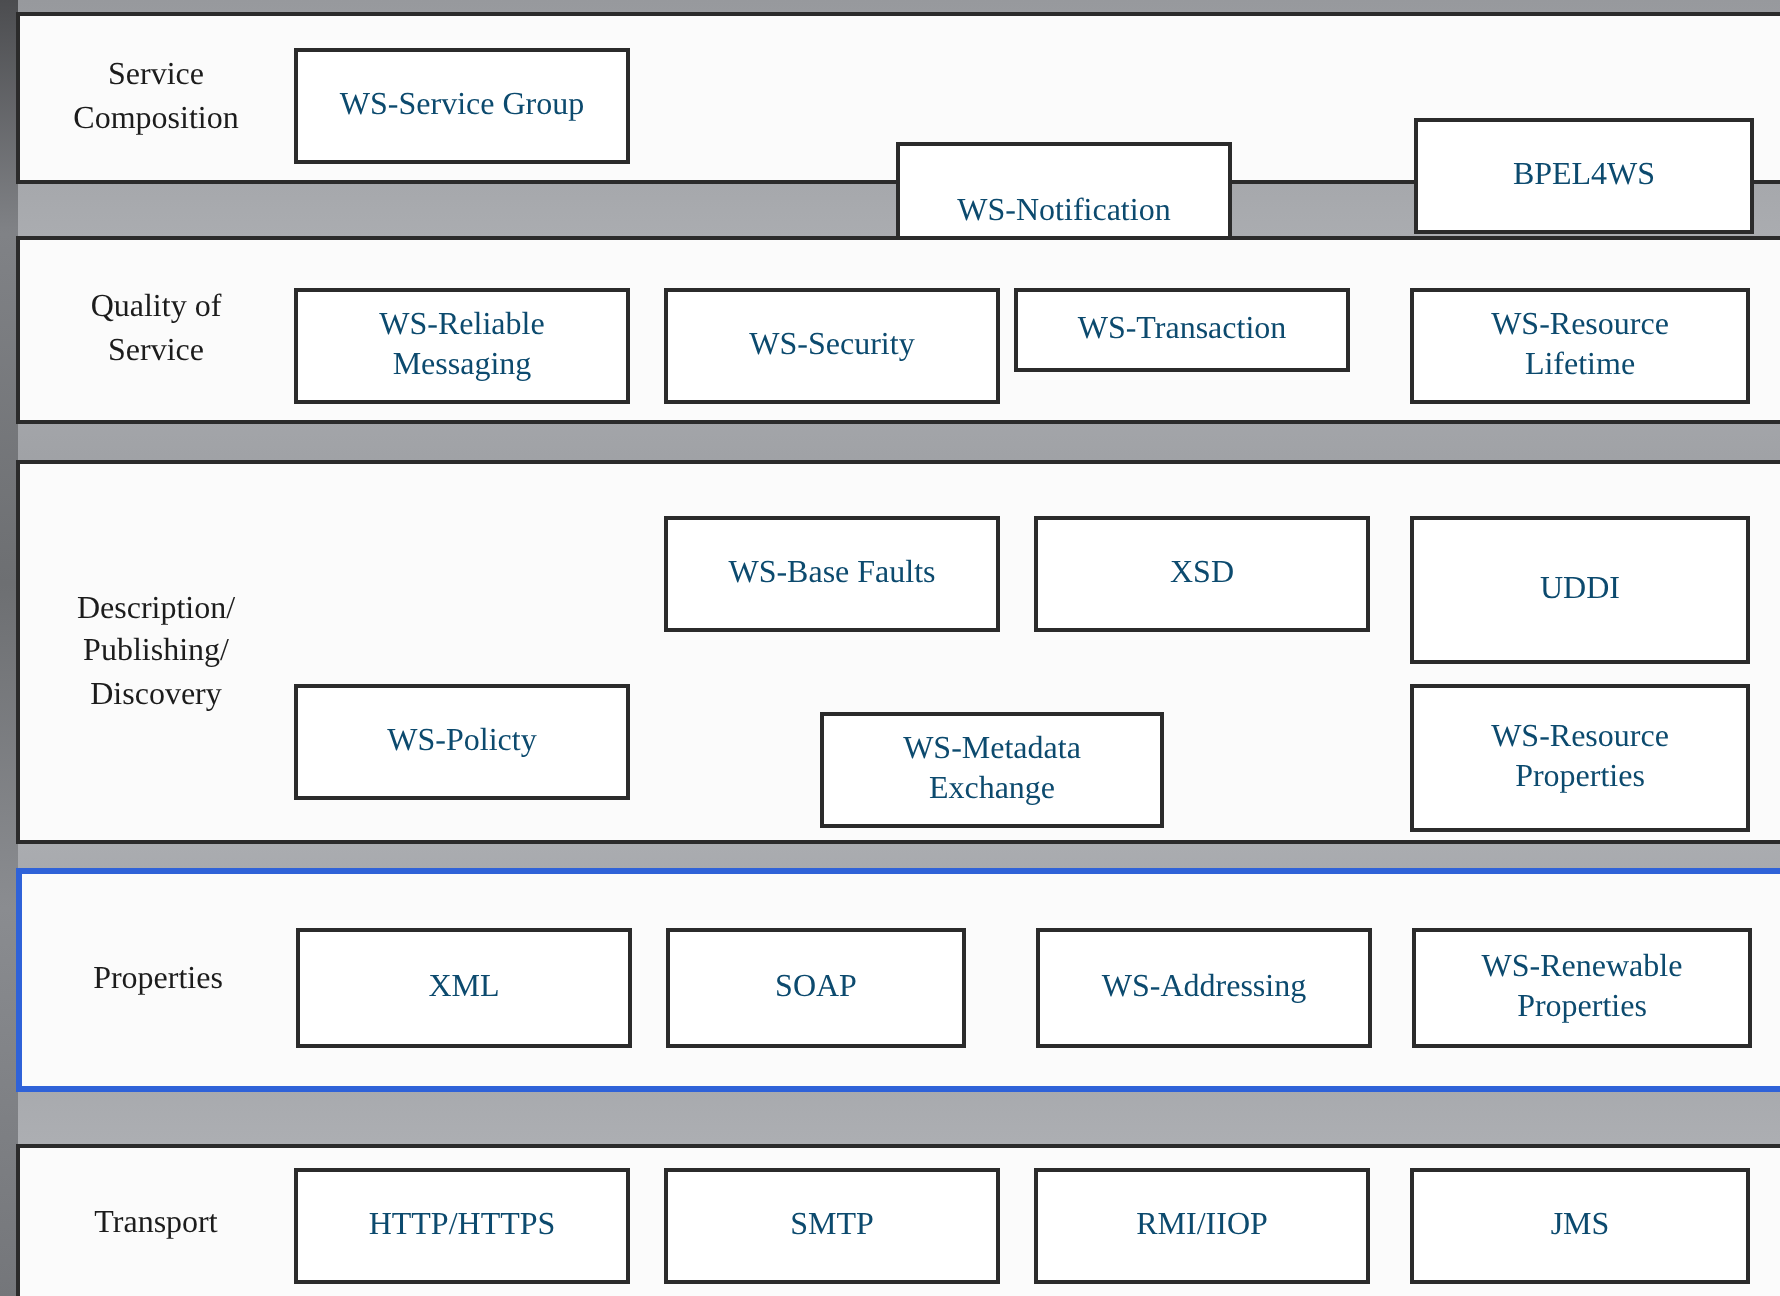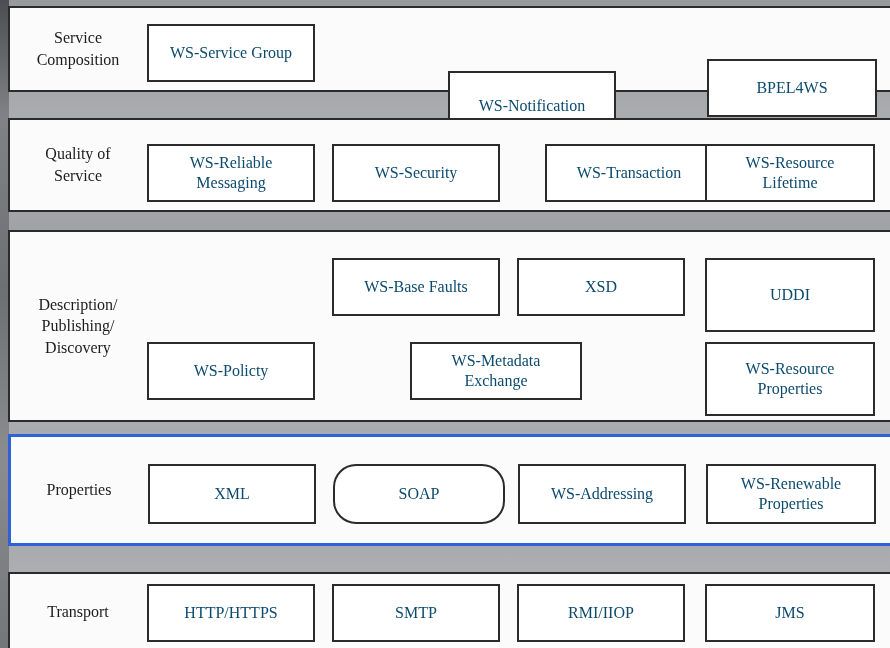--- a/index.html
+++ b/index.html
@@ -35,34 +35,34 @@
   .l2{top:230px;height:192px;}
   .l3{top:434px;height:112px;}
   .l4{top:572px;height:80px;}
   
   .l0 .b0{left:137px;width:168px;top:16px;height:58px;}
   .l0 .b1{left:438px;width:168px;top:16px;height:70px;margin-top:47px;}
   .l0 .b2{left:697px;width:170px;top:16px;height:58px;margin-top:35px;}
   
   .l1 .b0{left:137px;width:168px;top:24px;height:58px;}
   .l1 .b1{left:322px;width:168px;top:24px;height:58px;}
-  .l1 .b2{left:535px;width:168px;top:24px;height:58px;}
+  .l1 .b2{left:497px;width:168px;top:24px;height:42px;}
   .l1 .b3{left:695px;width:170px;top:24px;height:58px;}
   
   .l2 .a0{left:137px;width:168px;top:26px;height:58px;}
   .l2 .a1{left:322px;width:168px;top:26px;height:58px;}
   .l2 .a2{left:507px;width:168px;top:26px;height:58px;}
   .l2 .a3{left:695px;width:170px;top:26px;height:74px;}
   
   .l2 .c0{left:137px;width:168px;top:110px;height:58px;}
-  .l2 .c1{left:400px;width:172px;top:110px;height:58px;}
+  .l2 .c1{left:400px;width:172px;top:124px;height:58px;}
   .l2 .c2{left:695px;width:170px;top:110px;height:74px;}
   
   .l3 .b0{left:137px;width:168px;top:27px;height:60px;}
-  .l3 .b1{left:322px;width:172px;top:27px;height:60px;border-radius:23px;}
+  .l3 .b1{left:322px;width:150px;top:27px;height:60px;}
   .l3 .b2{left:507px;width:168px;top:27px;height:60px;}
   .l3 .b3{left:695px;width:170px;top:27px;height:60px;}
   
   .l4 .b0{left:137px;width:168px;top:10px;height:58px;}
   .l4 .b1{left:322px;width:168px;top:10px;height:58px;}
   .l4 .b2{left:507px;width:168px;top:10px;height:58px;}
   .l4 .b3{left:695px;width:170px;top:10px;height:58px;}
 </style>
 </head>
 <body>

